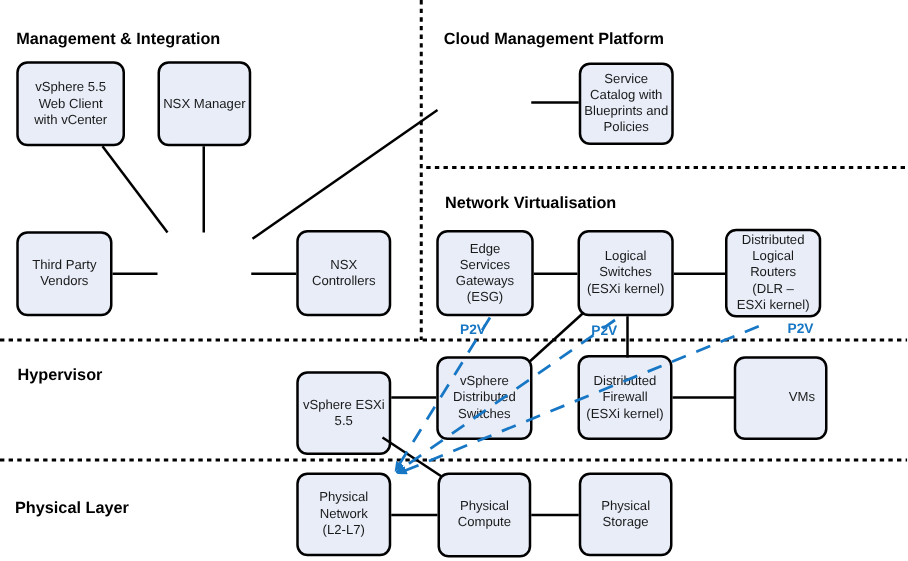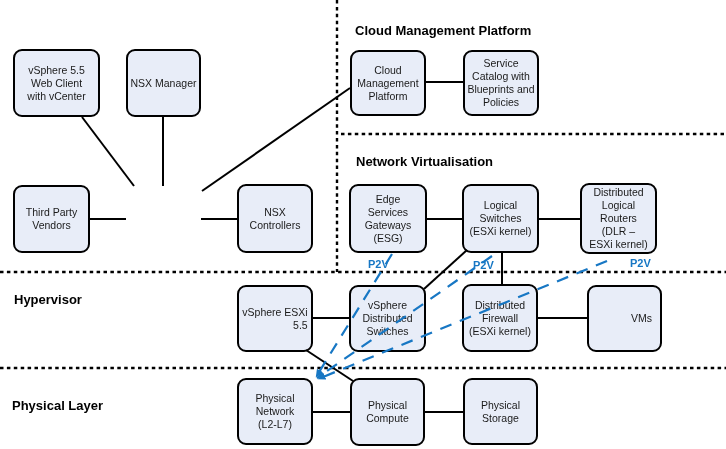--- a/index.html
+++ b/index.html
@@ -61,20 +61,21 @@
   .connector{stroke:var(--line);stroke-width:2;}
   .divider{stroke:var(--line);stroke-width:2.4;stroke-dasharray:3.5 3.4;}
   .p2v-line{stroke:var(--p2v-blue);stroke-width:2.2;stroke-dasharray:12 9;fill:none;}
   .p2v-arrowhead{fill:var(--p2v-blue);}
 </style>
 </head>
 <body>
 
 <div id="canvas">
 
+  <div class="section-title" style="left:13px;top:23px;">Management &amp; Integration</div>
   <div class="section-title" style="left:355px;top:23px;">Cloud Management Platform</div>
   <div class="section-title" style="left:356px;top:154px;">Network Virtualisation</div>
   <div class="section-title" style="left:14px;top:292px;">Hypervisor</div>
   <div class="section-title" style="left:12px;top:398px;">Physical Layer</div>
 
   <svg class="wires" viewBox="0 0 726 449" xmlns="http://www.w3.org/2000/svg">
     <defs>
       <marker id="p2vArrow" markerWidth="9" markerHeight="8" refX="7.5" refY="3.5" orient="auto" markerUnits="userSpaceOnUse">
         <path class="p2v-arrowhead" d="M0,0 L8,3.5 L0,7 Z"></path>
       </marker>
@@ -114,42 +115,39 @@
 
   <div class="node" style="left:13px;top:49px;width:87px;height:68px;">vSphere 5.5
 Web Client
 with vCenter</div>
   <div class="node" style="left:126px;top:49px;width:75px;height:68px;">NSX Manager</div>
   <div class="node" style="left:13px;top:185px;width:77px;height:68px;">Third Party
 Vendors</div>
   <div class="node" style="left:237px;top:184px;width:76px;height:69px;">NSX
 Controllers</div>
 
-  <div class="node" style="left:350px;top:50px;width:76px;height:66px;">Cloud
-Management
-Platform</div>
   <div class="node" style="left:463px;top:50px;width:76px;height:66px;">Service
 Catalog with
 Blueprints and
 Policies</div>
 
   <div class="node" style="left:349px;top:184px;width:78px;height:69px;">Edge
 Services
 Gateways
 (ESG)</div>
   <div class="node" style="left:462px;top:184px;width:77px;height:69px;">Logical
 Switches
 (ESXi kernel)</div>
   <div class="node" style="left:580px;top:183px;width:77px;height:71px;">Distributed
 Logical
 Routers
 (DLR –
 ESXi kernel)</div>
 
-  <div class="node" style="left:237px;top:285px;width:76px;height:67px;text-align:right;">vSphere ESXi
+  <div class="node" style="left:237px;top:297px;width:76px;height:67px;">vSphere ESXi
 5.5</div>
   <div class="node" style="left:349px;top:285px;width:77px;height:67px;">vSphere
 Distributed
 Switches</div>
   <div class="node" style="left:462px;top:284px;width:76px;height:68px;">Distributed
 Firewall
 (ESXi kernel)</div>
   <div class="node" style="left:587px;top:285px;width:75px;height:67px;padding-left:34px;">VMs</div>
 
   <div class="node" style="left:237px;top:378px;width:76px;height:67px;">Physical

